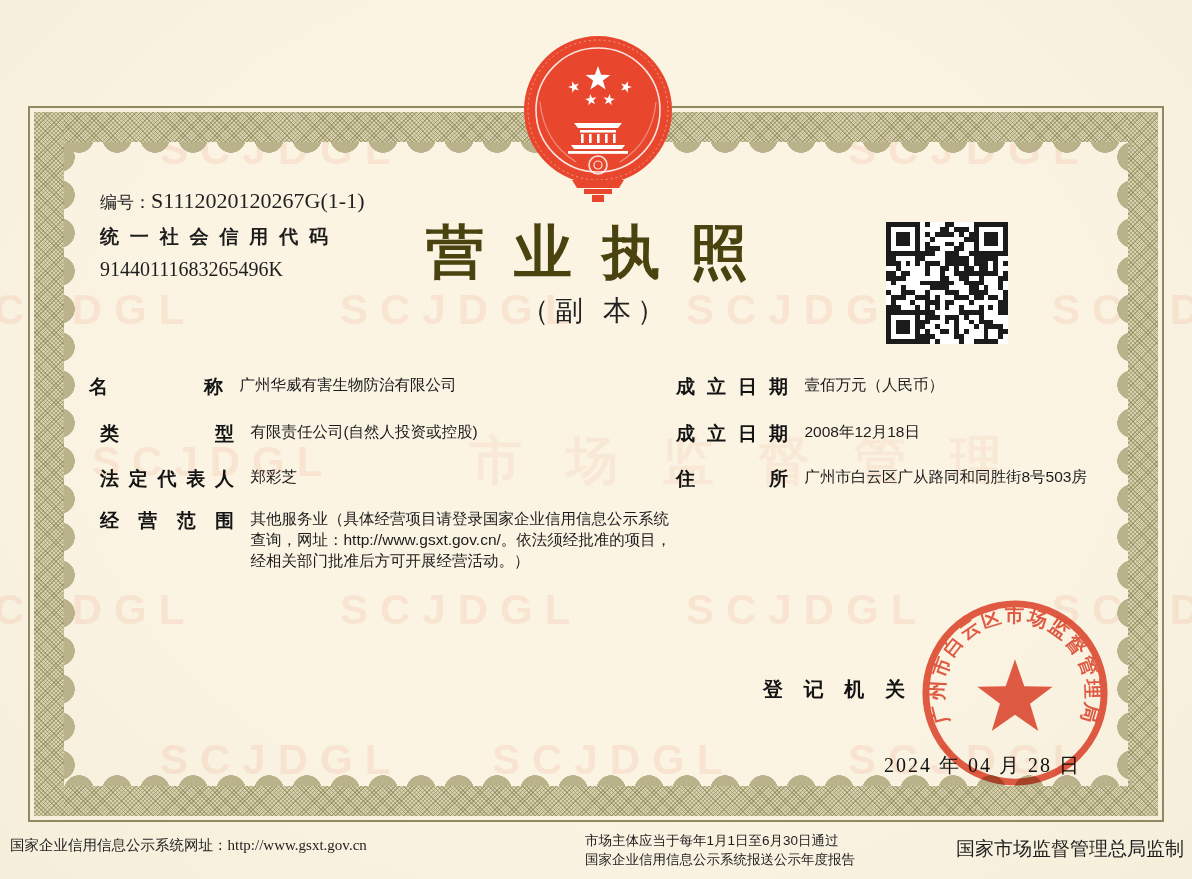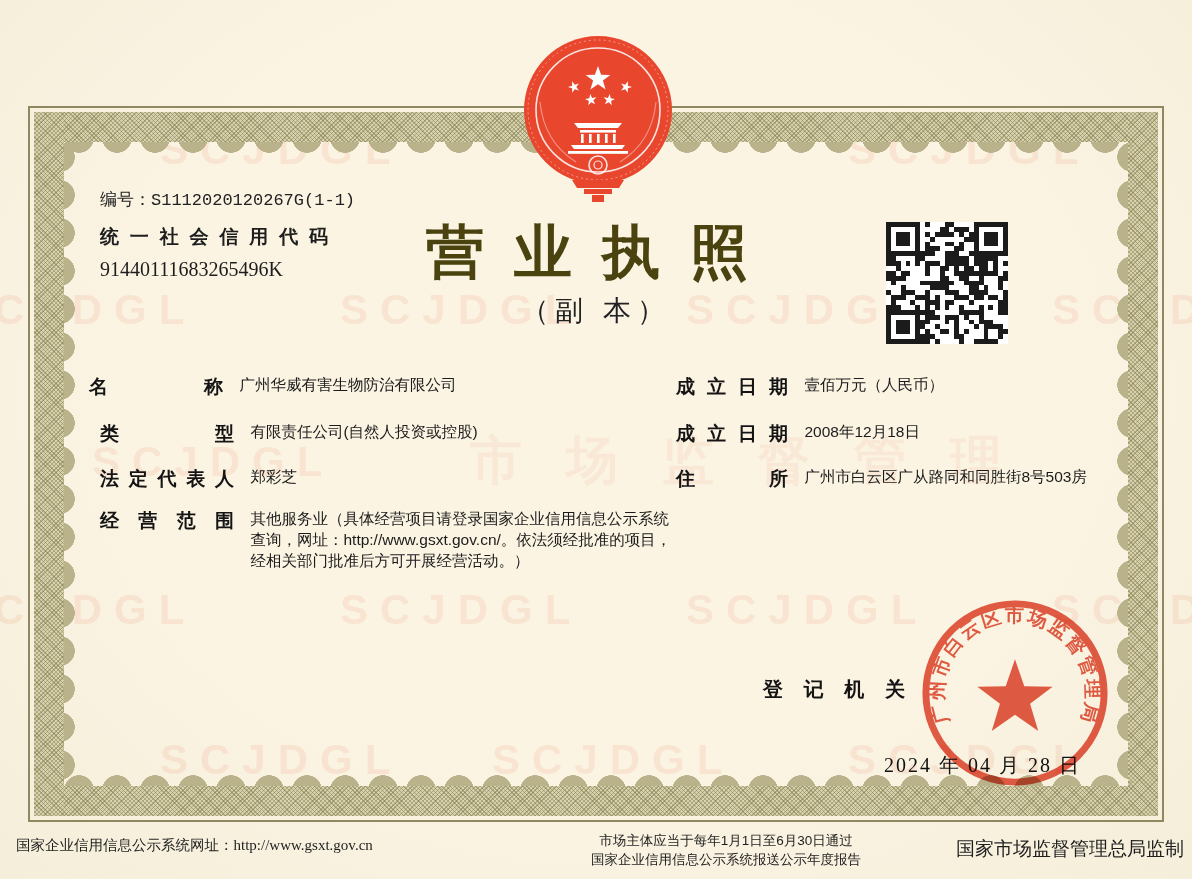--- a/index.html
+++ b/index.html
@@ -32,21 +32,21 @@
     background-image:radial-gradient(circle 15px at 18px 19px, #b9b28a 97%, transparent);
     background-size:14px 38px;background-repeat:repeat-y;}
   
   .wm{position:absolute;z-index:1;color:#eb9a7c;opacity:.17;font-weight:700;
       font-size:42px;letter-spacing:12px;white-space:nowrap;user-select:none;}
   .wm-big{font-size:52px;letter-spacing:44px;opacity:.12;font-weight:700;}
   
   .emblem{position:absolute;left:516px;top:32px;width:164px;height:172px;z-index:4;}
   
   .serial{position:absolute;left:100px;top:188px;font-size:17px;color:#222;z-index:3;}
-  .serial .num{font-family:Liberation Mono, monospace;font-size:17px;}
+  .serial .num{font-family:Liberation Serif, serif;font-size:22px;}
   .credit-label{position:absolute;left:100px;top:224px;width:228px;font-size:19px;font-weight:700;
     color:#1d1d1d;text-align:justify;text-align-last:justify;z-index:3;}
   .credit-code{position:absolute;left:100px;top:258px;font-size:20px;color:#1d1d1d;
     font-family:"Liberation Serif","DejaVu Serif",serif;z-index:3;}
   .title{position:absolute;left:396px;top:214px;width:400px;text-align:left;
     font-size:58px;font-weight:700;color:#4a430f;letter-spacing:30px;text-indent:30px;z-index:3;}
   .subtitle{position:absolute;left:396px;top:292px;width:400px;text-align:center;
     font-size:28px;color:#222;letter-spacing:6px;z-index:3;}
   
   .qr{position:absolute;left:886px;top:222px;width:122px;height:122px;z-index:3;background:#fff;}
@@ -61,21 +61,21 @@
   .fvalue{display:inline-block;vertical-align:top;font-size:15.5px;color:#1b1b1b;
     margin-left:12px;line-height:21px;}
   
   .authority{position:absolute;left:763px;top:676px;width:142px;font-size:20px;font-weight:700;
     color:#141414;text-align:justify;text-align-last:justify;z-index:3;}
   .issue-date{position:absolute;left:884px;top:752px;font-size:20px;color:#111;z-index:3;
     font-family:"Liberation Serif","DejaVu Serif",serif;letter-spacing:2px;white-space:nowrap;}
   .seal{position:absolute;left:916px;top:594px;width:198px;height:198px;z-index:5;
     mix-blend-mode:multiply;opacity:.92;}
   
-  .footer{position:absolute;left:6px;right:0;top:828px;height:50px;z-index:3;color:#1e1e1e;text-align:center;}
+  .footer{position:absolute;left:0;right:0;top:828px;height:50px;z-index:3;color:#1e1e1e;}
   .footer-left{position:absolute;left:10px;top:8px;font-size:14.5px;}
   .footer-left .url{font-family:"Liberation Serif","DejaVu Serif",serif;font-size:15px;}
   .footer-center{position:absolute;left:585px;top:3px;font-size:13.5px;line-height:19px;}
   .footer-right{position:absolute;right:8px;top:8px;font-size:19px;}
 </style>
 </head>
 <body>
 
 <div class="certificate">
 

